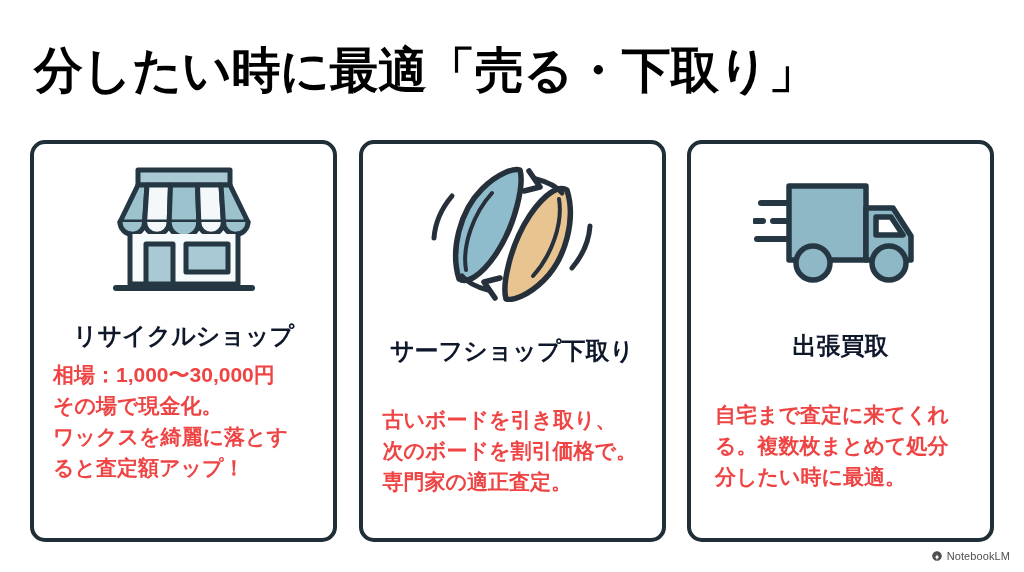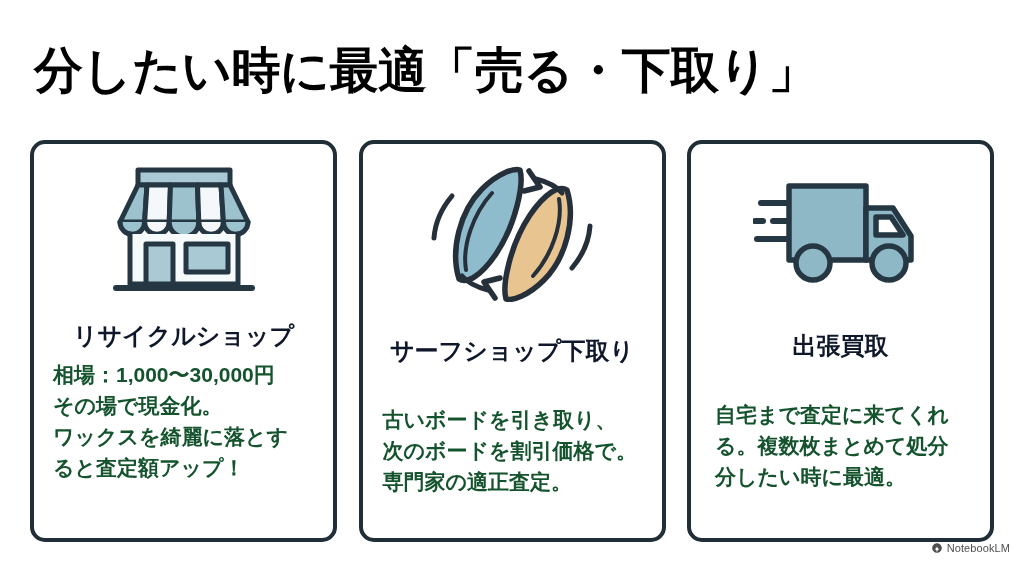--- a/index.html
+++ b/index.html
@@ -82,41 +82,41 @@
     color: #0f172a;
     white-space: nowrap;
     flex: none;
   }
 
   
   .card-body {
     font-size: 21px;
     line-height: 31px;
     font-weight: 700;
-    color: #14532d;
+    color: #ef4444;
     text-align: left;
     white-space: pre-line;
     flex: none;
   }
 
   
   .card-1 .card-heading { margin-top: 2px; }
   .card-1 .card-body    { margin-top: 8px; padding-left: 19px; padding-right: 8px; align-self: stretch; }
 
   .card-2 .card-heading { margin-top: 17px; }
   .card-2 .card-body    { margin-top: 38px; padding-left: 20px; padding-right: 8px; align-self: stretch; }
 
   .card-3 .card-heading { margin-top: 12px; }
   .card-3 .card-body    { margin-top: 38px; padding-left: 24px; padding-right: 20px; align-self: stretch; }
 
   
   .watermark {
     position: absolute;
     right: 14px;
-    bottom: 18px;
+    bottom: 10px;
     display: flex;
     align-items: center;
     gap: 4px;
     color: #4f4f4f;
     font-size: 11px;
     font-weight: 400;
     letter-spacing: 0.1px;
   }
   .watermark svg { display: block; }
 </style>

